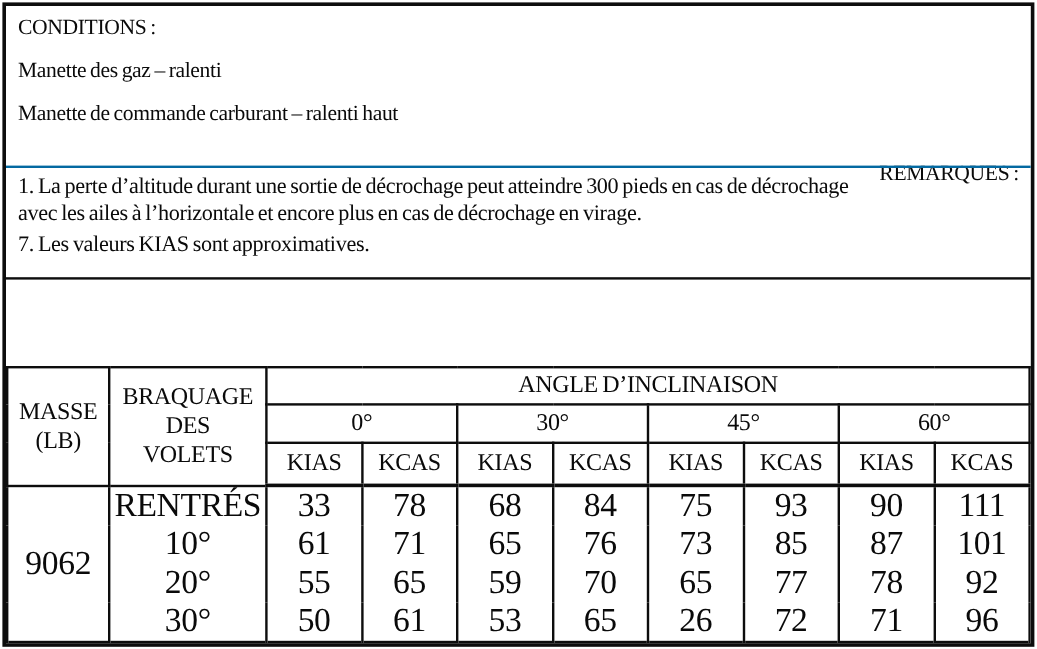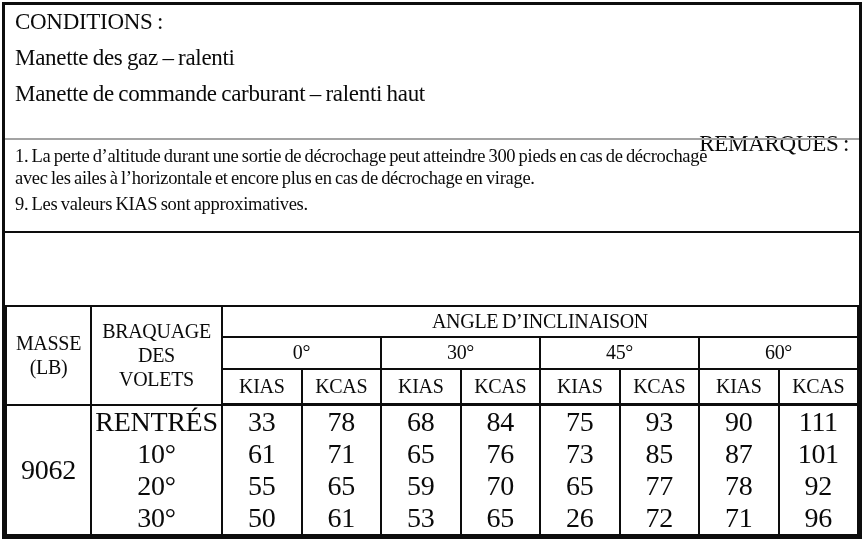--- a/index.html
+++ b/index.html
@@ -15,23 +15,23 @@
   }
   .frame {
     position: absolute; left: 2px; top: 2px; right: 2px; bottom: 2px;
     border: 3px solid #0d0d0d;
     display: flex; flex-direction: column;
     box-sizing: border-box;
     overflow: hidden;
   }
   .sec { box-sizing: border-box; }
   .sec-conditions { height: 133px; padding: 6px 10px 0 10px; }
-  .sec-remarks { height: 104px; border-top: 2px solid #a3a3a3; padding: 5px 20px 0 10px; }
+  .sec-remarks { height: 104px; border-top: 2px solid #0369a1; padding: 5px 20px 0 10px; }
   .sec-blank { height: 83px; border-top: 2px solid #0d0d0d; }
-  .line { font-size: 23px; line-height: 22px; }
+  .line { font-size: 18px; line-height: 22px; }
   .line + .line { margin-top: 14px; }
   .remarques-title { margin-top: 28px !important; text-align: right; }
   .remark {
     margin: 0; font-size: 18.5px; line-height: 22px;
     white-space: pre-line; letter-spacing: -0.3px;
   }
   .remark + .remark { margin-top: 4px; }
 
   table.stall-table {
     flex: 1;
@@ -66,21 +66,21 @@
     <div class="sec sec-conditions">
       <div class="line">CONDITIONS :</div>
       <div class="line">Manette des gaz – ralenti</div>
       <div class="line">Manette de commande carburant – ralenti haut</div>
       <div class="line remarques-title">REMARQUES :</div>
     </div>
 
     <div class="sec sec-remarks">
       <p class="remark">1. La perte d’altitude durant une sortie de décrochage peut atteindre 300 pieds en cas de décrochage
 avec les ailes à l’horizontale et encore plus en cas de décrochage en virage.</p>
-      <p class="remark">9. Les valeurs KIAS sont approximatives.</p>
+      <p class="remark">7. Les valeurs KIAS sont approximatives.</p>
     </div>
 
     <div class="sec sec-blank"></div>
 
     <table class="stall-table">
       <colgroup>
         <col class="c-masse">
         <col class="c-volets">
         <col span="8">
       </colgroup>

